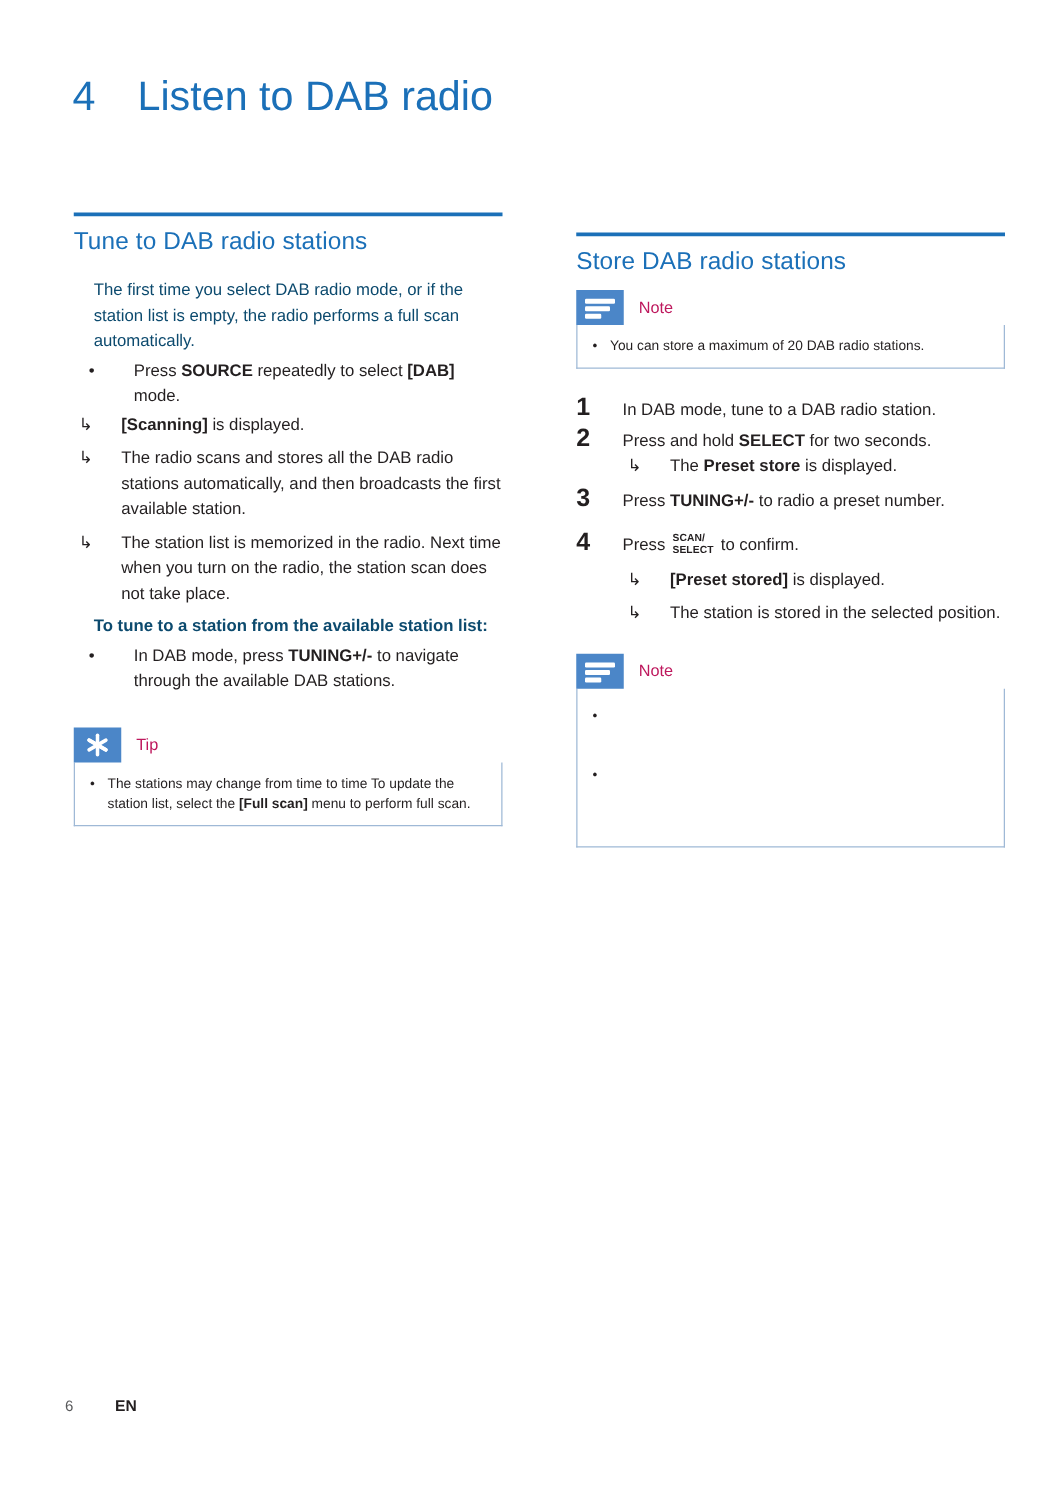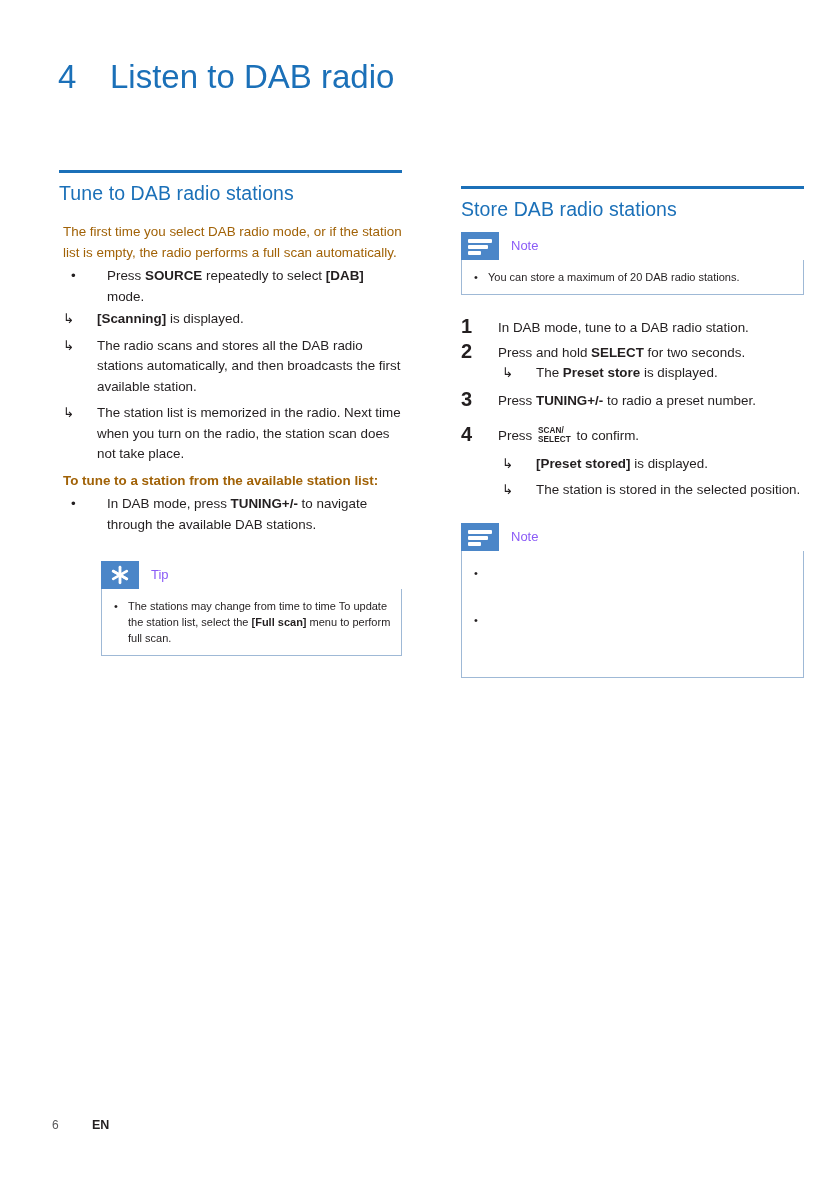--- a/index.html
+++ b/index.html
@@ -68,22 +68,22 @@
     font-weight: 400;
     line-height: 26px;
     margin: 0 0 16px 0;
     letter-spacing: 0.1px;
   }
 
   
   p.body {
     font-size: 13.4px;
     line-height: 20.5px;
-    margin: 0 0 3px 4px;
-    color: #a16207;
+    margin: 0 0 3px 16px;
+    color: #0c4a6e;
   }
   p.body.bold { font-weight: bold; }
 
   ul.bul, ul.arr {
     list-style: none;
     margin: 0;
     padding: 0;
   }
   ul.bul > li {
     position: relative;
@@ -162,21 +162,21 @@
   }
   .callout-icon {
     width: 38px;
     height: 28px;
     background: #4b86c8;
     flex: 0 0 38px;
     position: relative;
   }
   .callout-label {
     font-size: 13px;
-    color: #8b5cf6;
+    color: #be185d;
     margin-left: 12px;
     line-height: 28px;
   }
   .callout-body {
     border: 1px solid #9fb9d6;
     border-top: none;
     padding: 9px 10px 9px 10px;
     box-sizing: border-box;
   }
   .callout-body ul {
@@ -277,21 +277,21 @@
 
     <p class="body bold" style="margin-top:6px;">To tune to a station from the available station list:</p>
 
     <ul class="bul">
       <li>
         <span class="mark">•</span>
         <span>In DAB mode, press </span><b>TUNING+/-</b><span> to navigate through the available DAB stations.</span>
       </li>
     </ul>
 
-    <div class="callout" style="margin-top:26px;margin-left:42px;">
+    <div class="callout" style="margin-top:26px;">
       <div class="callout-head">
         <div class="callout-icon ico-tip">
           <svg width="20" height="20" viewBox="0 0 20 20" aria-hidden="true">
             <g fill="#ffffff">
               <rect x="8.6" y="0.8" width="2.8" height="18.4" rx="1.4"></rect>
               <rect x="8.6" y="0.8" width="2.8" height="18.4" rx="1.4" transform="rotate(60 10 10)"></rect>
               <rect x="8.6" y="0.8" width="2.8" height="18.4" rx="1.4" transform="rotate(120 10 10)"></rect>
               <rect x="0.8" y="8.6" width="18.4" height="2.8" rx="1.4" transform="rotate(30 10 10)"></rect>
             </g>
           </svg>

